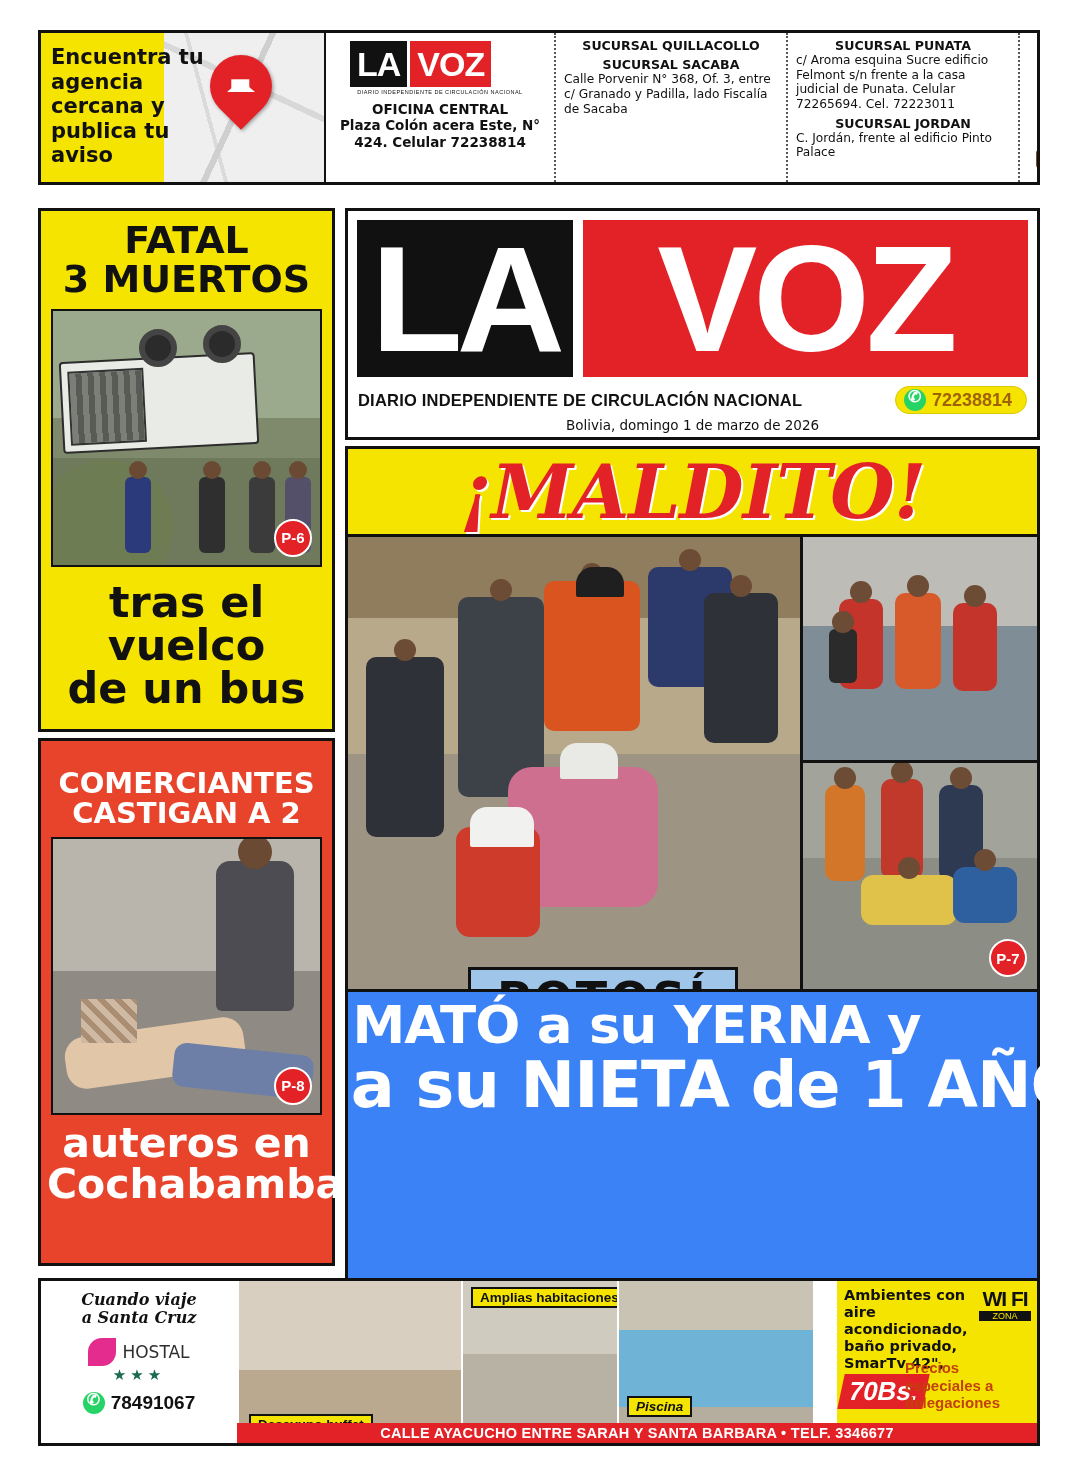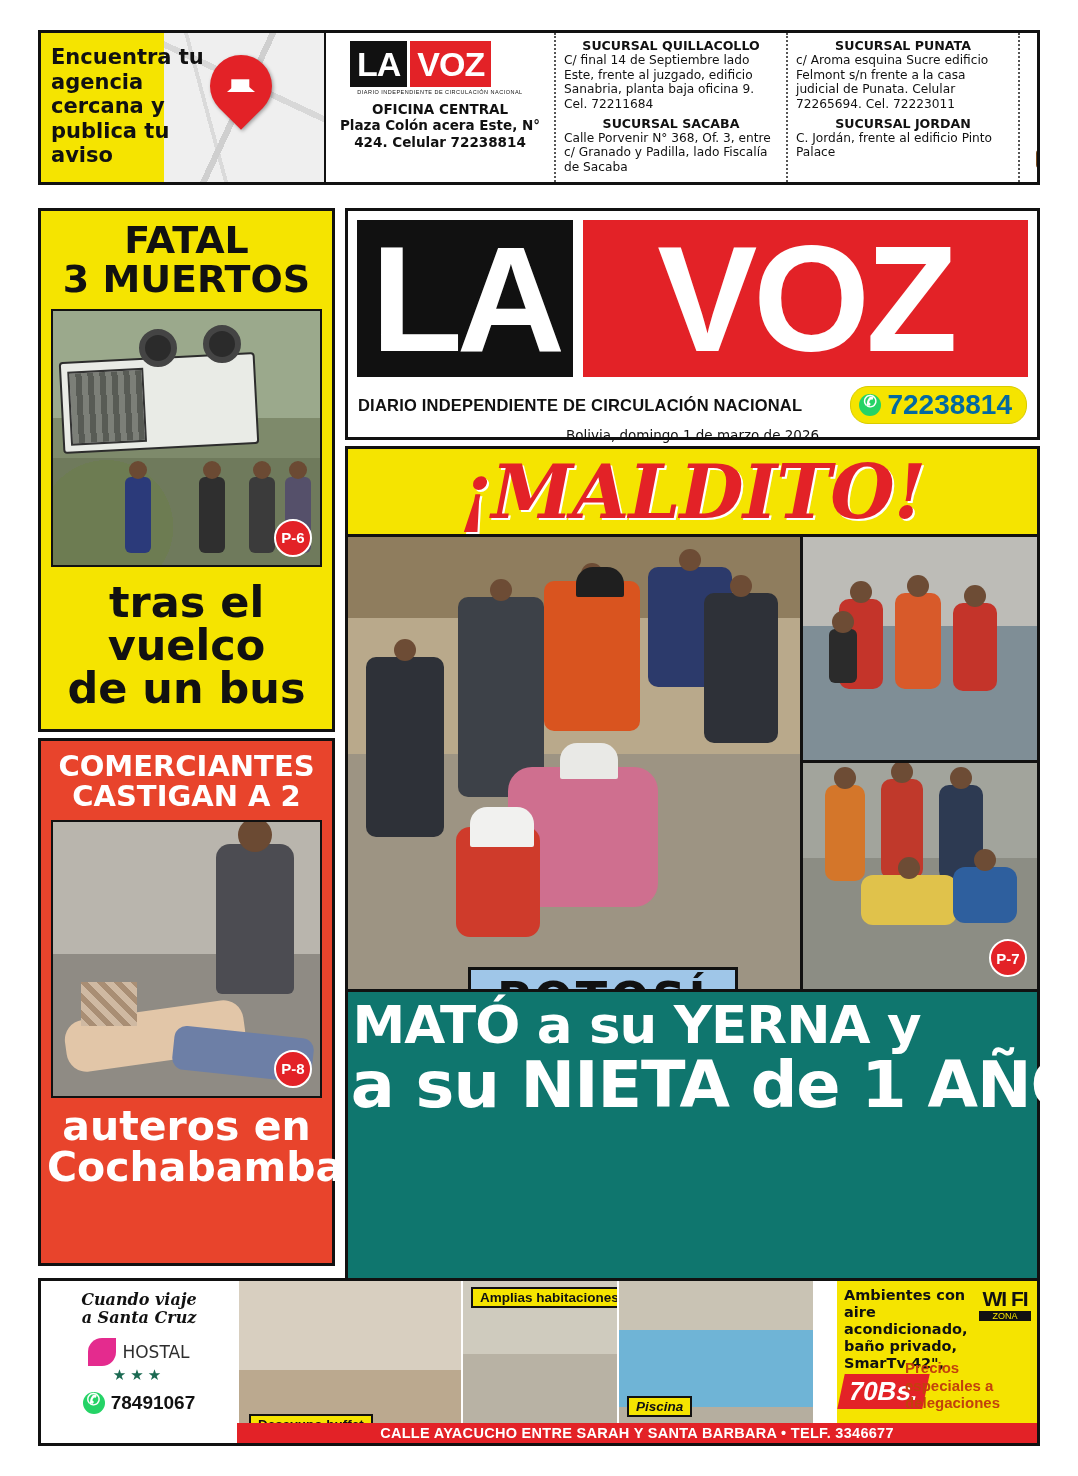--- a/index.html
+++ b/index.html
@@ -92,21 +92,21 @@
     background: #e32227; color: #fff; font-weight: bold; font-size: 150px; line-height: 158px;
     padding: 0 14px; margin-left: 10px; letter-spacing: -4px; flex: 1; text-align: center;
     font-family: "Liberation Sans", sans-serif;
   }
   .mh-sub {
     display: flex; align-items: center; justify-content: space-between; padding: 0 10px;
   }
   .mh-sub .tag { font-size: 16.5px; font-weight: bold; letter-spacing: .2px; color: #111; }
   .wa-pill {
     background: #f5e400; border-radius: 18px; padding: 2px 14px 2px 8px; display: flex;
-    align-items: center; gap: 6px; font-weight: bold; font-size: 28px; color: #0369a1;
+    align-items: center; gap: 6px; font-weight: bold; font-size: 18px; color: #a16207;
     border: 1px solid #d9cb00;
   }
   .wa-circle { width: 22px; height: 22px; border-radius: 50%; background: #25d366; position: relative; display:inline-block;}
   .wa-circle::after { content: "✆"; position: absolute; left: 4px; top: -2px; color: #fff; font-size: 16px; }
   .mh-date { text-align: center; font-size: 13.5px; color: #111; margin-top: 3px; font-family: "DejaVu Sans", sans-serif;}
 
   
   .left-yellow {
     position: absolute; left: 38px; top: 208px; width: 297px; height: 524px;
     background: #f5e400; border: 3px solid #111;
@@ -149,41 +149,41 @@
     text-align: center; font-weight: bold; font-size: 43px; line-height: 1.0; color: #111;
     padding: 10px 6px 0; font-family: "DejaVu Sans", sans-serif;
   }
 
   .left-red {
     position: absolute; left: 38px; top: 738px; width: 297px; height: 528px;
     background: #e8442c; border: 3px solid #111;
   }
   .lr-title {
     text-align: center; font-weight: bold; font-size: 29px; line-height: 1.05; color: #fff;
-    padding: 10px 4px 6px; font-family: "DejaVu Sans", sans-serif;
+    padding: 10px 4px 6px; font-family: "DejaVu Sans", sans-serif; margin-top: 17px;
   }
   .ph-street {
     margin: 2px 10px; height: 278px; border: 2px solid #111; position: relative;
     background: linear-gradient(#b9b5ad 0 48%, #8f8b84 48% 100%);
   }
   .ph-street .body { position: absolute; left: 12px; bottom: 34px; width: 180px; height: 52px; background: #e2c6a8; border-radius: 20px; transform: rotate(-8deg); }
   .ph-street .jeans { position: absolute; left: 120px; bottom: 20px; width: 140px; height: 44px; background: #6d7fa6; border-radius: 12px; transform: rotate(6deg); }
   .ph-street .blur { position: absolute; left: 28px; bottom: 70px; width: 56px; height: 44px;
     background: repeating-linear-gradient(45deg,#cfb9a2 0 6px,#a98e74 6px 12px); }
   .ph-street .man { position: absolute; right: 26px; top: 22px; width: 78px; height: 150px; background: #4c4c52; border-radius: 14px 14px 6px 6px; }
   .ph-street .man::after { content:""; position:absolute; left: 22px; top: -26px; width: 34px; height: 34px; border-radius: 50%; background: #6b4a33; }
   .lr-foot {
     text-align: center; font-weight: bold; font-size: 41px; line-height: 1.0; color: #fff;
     padding: 6px 6px 0; font-family: "DejaVu Sans", sans-serif;
   }
 
   
   .main {
     position: absolute; left: 345px; top: 446px; width: 695px; height: 856px;
-    border: 3px solid #111; background: #0f766e;
+    border: 3px solid #111; background: #3b82f6;
   }
   .maldito {
     height: 88px; background: #f5e400; display: flex; align-items: center; justify-content: center;
     border-bottom: 3px solid #111;
   }
   .maldito span {
     font-family: "DejaVu Serif", serif; font-weight: bold; font-style: italic;
     font-size: 74px; color: #e32227; letter-spacing: -1px;
     text-shadow: 2px 2px 0 #fff;
   }
@@ -274,21 +274,20 @@
       <div class="lavoz-small-sub">DIARIO INDEPENDIENTE DE CIRCULACIÓN NACIONAL</div>
       <div class="oficina">
         <div>OFICINA CENTRAL</div>
         <div>Plaza Colón acera Este, N° 424. Celular 72238814</div>
       </div>
     </div>
 
     <div class="topad-cols">
       <div class="adcol c1">
         <b>SUCURSAL QUILLACOLLO</b>
-        <span>C/ final 14 de Septiembre lado Este, frente al juzgado, edificio Sanabria, planta baja oficina 9. Cel. 72211684</span>
         <b style="margin-top:4px">SUCURSAL SACABA</b>
         <span>Calle Porvenir N° 368, Of. 3, entre c/ Granado y Padilla, lado Fiscalía de Sacaba</span>
       </div>
       <div class="adcol c2">
         <b>SUCURSAL PUNATA</b>
         <span>c/ Aroma esquina Sucre edificio Felmont s/n frente a la casa judicial de Punata. Celular 72265694. Cel. 72223011</span>
         <b style="margin-top:4px">SUCURSAL JORDAN</b>
         <span>C. Jordán, frente al edificio Pinto Palace</span>
       </div>
       <div class="gavel">

